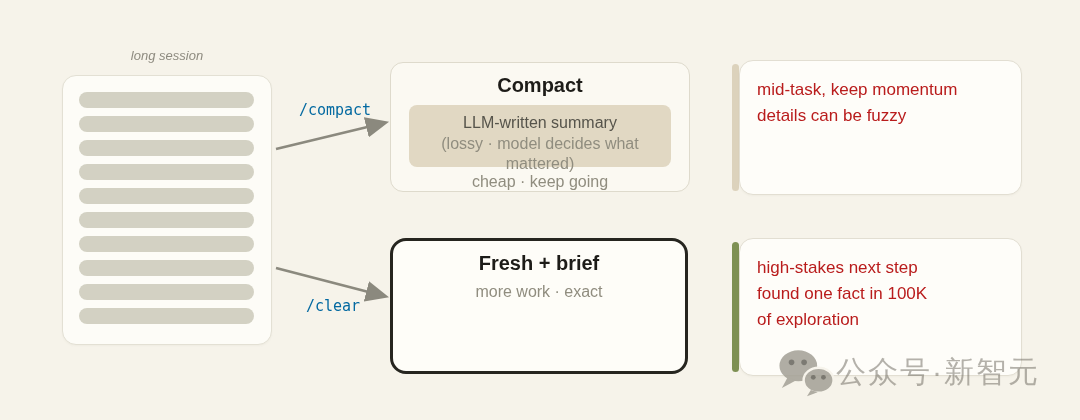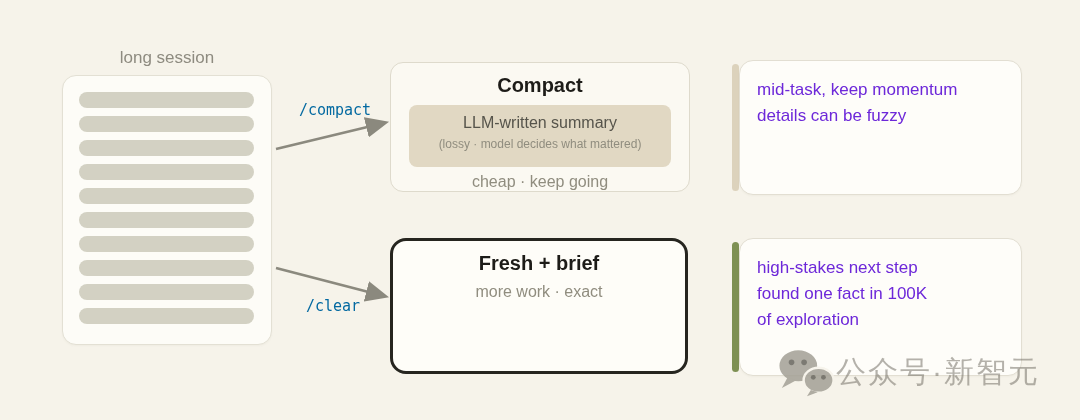--- a/index.html
+++ b/index.html
@@ -10,22 +10,23 @@
     background: #f6f3ea;
     font-family: "Liberation Sans", "DejaVu Sans", sans-serif;
     overflow: hidden;
   }
 
   
   .doc-label {
     position: absolute;
     left: 62px; top: 48px; width: 210px;
     text-align: center;
-    font-size: 17px;
+    font-size: 13px;
     color: #8e8b80;
+    font-style: italic;
   }
   .doc-card {
     position: absolute;
     left: 62px; top: 75px;
     width: 210px; height: 270px;
     box-sizing: border-box;
     background: #fdfcf7;
     border: 1.5px solid #e3e0d4;
     border-radius: 14px;
     padding: 16px 17px 0 16px;
@@ -96,21 +97,21 @@
   .option-card.fresh .inner-box {
     margin-top: 12px;
     height: 58px;
     padding-top: 6px;
     background: #fefdf8;
     border: 2px solid #95a26b;
     border-radius: 10px;
   }
   .inner-line1 { font-size: 16px; line-height: 22px; color: #56544b; }
   .option-card.fresh .inner-line1 { line-height: 21px; color: #45443c; }
-  .inner-line2 { font-size: 12px; line-height: 20px; color: #908d7f; }
+  .inner-line2 { font-size: 16px; line-height: 20px; color: #908d7f; }
   .option-footer { margin-top: 7px; font-size: 16px; line-height: 16px; color: #908d7f; }
   .option-card.fresh .option-footer { margin-top: 9px; }
 
   
   .note {
     position: absolute;
     width: 292px;
   }
   .note.compact-note { left: 730px; top: 60px; height: 135px; }
   .note.fresh-note   { left: 730px; top: 238px; height: 138px; }
@@ -128,21 +129,21 @@
     box-sizing: border-box;
     background: #fefdf9;
     border: 1.5px solid #e2ded2;
     border-radius: 14px;
     padding: 16px 14px 0 17px;
     box-shadow: 0 1px 2px rgba(120,115,95,0.05);
   }
   .note-line {
     font-size: 17px;
     line-height: 26px;
-    color: #6d28d9;
+    color: #b91c1c;
   }
 
   
   .watermark {
     position: absolute;
     left: 778px; top: 348px;
     display: flex;
     align-items: center;
   }
   .wm-icon { width: 58px; height: 49px; opacity: 0.85; }

